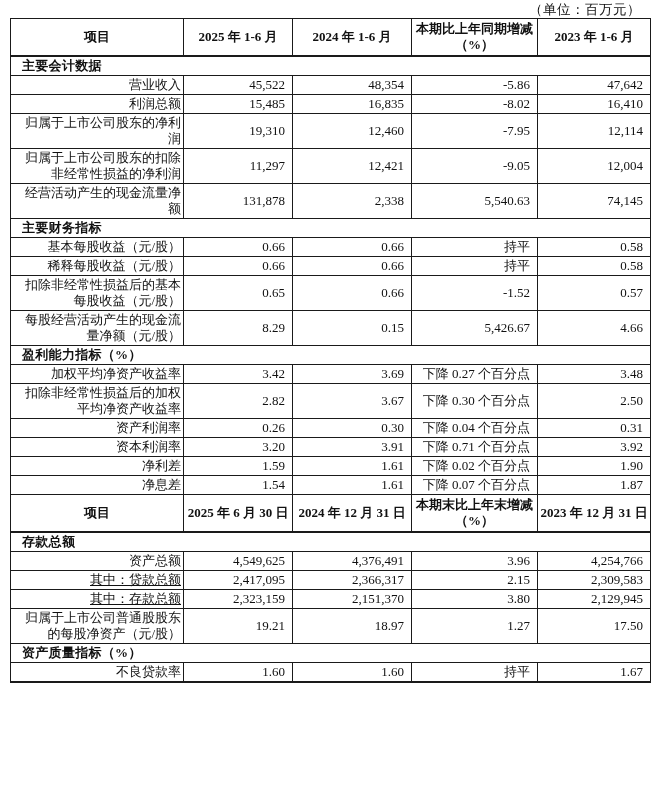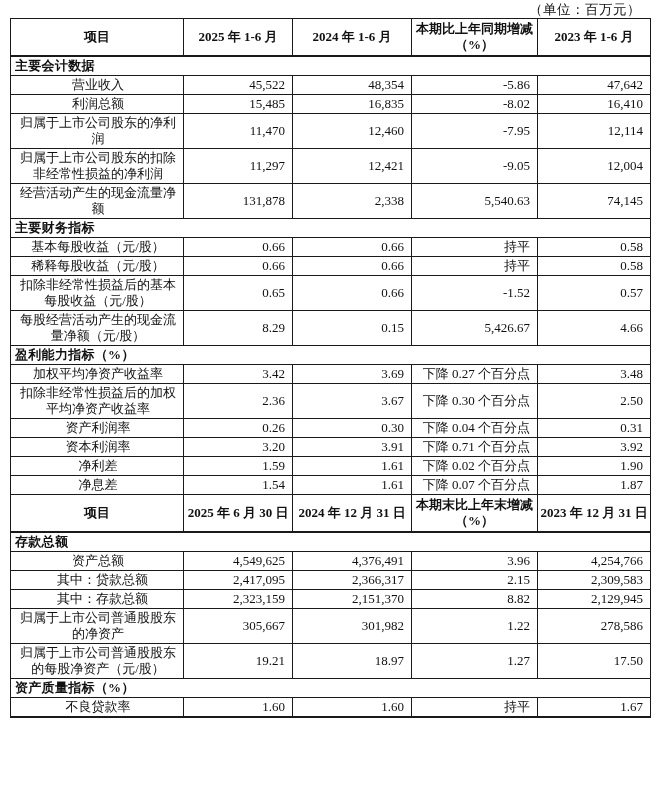--- a/index.html
+++ b/index.html
@@ -27,24 +27,24 @@
     vertical-align: middle;
     overflow: hidden;
   }
   .fin th.head {
     font-weight: bold; text-align: center;
     padding: 2px 2px; white-space: pre-line;
     border-bottom-width: 2px;
   }
   .fin td.section {
     font-weight: bold; text-align: left;
-    padding: 1px 4px; letter-spacing: 0.3px;
-  }
-  .fin td.item { text-align: center; padding: 1px 2px 1px 4px; }
-  .fin td.item.indent { padding-left: 13px; }
+    padding: 1px 11px; letter-spacing: 0.3px;
+  }
+  .fin td.item { text-align: right; padding: 1px 2px 1px 4px; }
+  .fin td.item.indent { padding-left: 13px; text-decoration: underline; }
   .fin td.num { text-align: right; padding: 1px 7px 1px 2px; }
 </style>
 </head>
 <body>
 
 <div class="page">
   <div class="unit-label">（单位：百万元）</div>
   <table class="fin">
     <colgroup>
       <col style="width:173px">
@@ -74,21 +74,21 @@
         </tr>
         <tr>
           <td class="item">利润总额</td>
           <td class="num">15,485</td>
           <td class="num">16,835</td>
           <td class="num">-8.02</td>
           <td class="num">16,410</td>
         </tr>
         <tr>
           <td class="item">归属于上市公司股东的净利润</td>
-          <td class="num">11,470</td>
+          <td class="num">19,310</td>
           <td class="num">12,460</td>
           <td class="num">-7.95</td>
           <td class="num">12,114</td>
         </tr>
         <tr>
           <td class="item">归属于上市公司股东的扣除非经常性损益的净利润</td>
           <td class="num">11,297</td>
           <td class="num">12,421</td>
           <td class="num">-9.05</td>
           <td class="num">12,004</td>
@@ -136,21 +136,21 @@
         </tr>
         <tr>
           <td class="item">加权平均净资产收益率</td>
           <td class="num">3.42</td>
           <td class="num">3.69</td>
           <td class="num">下降 0.27 个百分点</td>
           <td class="num">3.48</td>
         </tr>
         <tr>
           <td class="item">扣除非经常性损益后的加权平均净资产收益率</td>
-          <td class="num">2.36</td>
+          <td class="num">2.82</td>
           <td class="num">3.67</td>
           <td class="num">下降 0.30 个百分点</td>
           <td class="num">2.50</td>
         </tr>
         <tr>
           <td class="item">资产利润率</td>
           <td class="num">0.26</td>
           <td class="num">0.30</td>
           <td class="num">下降 0.04 个百分点</td>
           <td class="num">0.31</td>
@@ -198,29 +198,22 @@
           <td class="item indent">其中：贷款总额</td>
           <td class="num">2,417,095</td>
           <td class="num">2,366,317</td>
           <td class="num">2.15</td>
           <td class="num">2,309,583</td>
         </tr>
         <tr>
           <td class="item indent">其中：存款总额</td>
           <td class="num">2,323,159</td>
           <td class="num">2,151,370</td>
-          <td class="num">8.82</td>
+          <td class="num">3.80</td>
           <td class="num">2,129,945</td>
-        </tr>
-        <tr>
-          <td class="item">归属于上市公司普通股股东的净资产</td>
-          <td class="num">305,667</td>
-          <td class="num">301,982</td>
-          <td class="num">1.22</td>
-          <td class="num">278,586</td>
         </tr>
         <tr>
           <td class="item">归属于上市公司普通股股东的每股净资产（元/股）</td>
           <td class="num">19.21</td>
           <td class="num">18.97</td>
           <td class="num">1.27</td>
           <td class="num">17.50</td>
         </tr>
         <tr>
           <td colspan="5" class="section">资产质量指标（%）</td>

